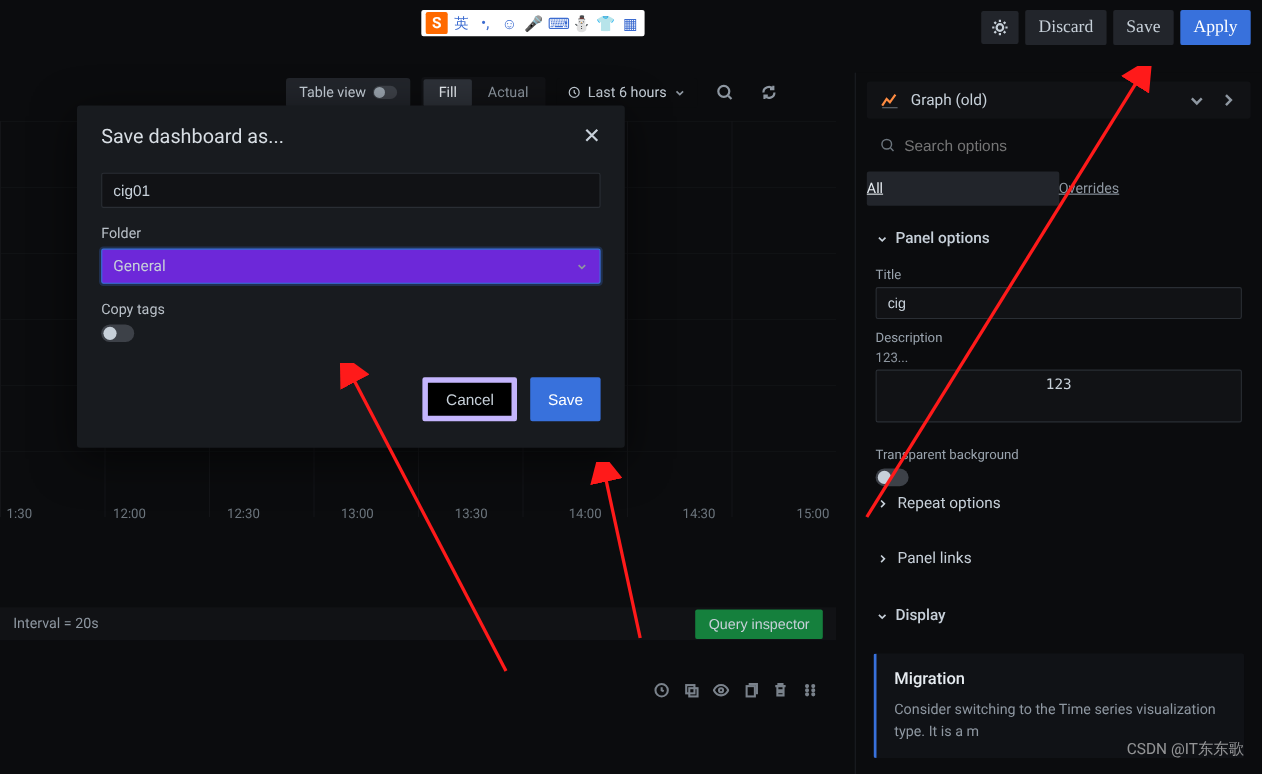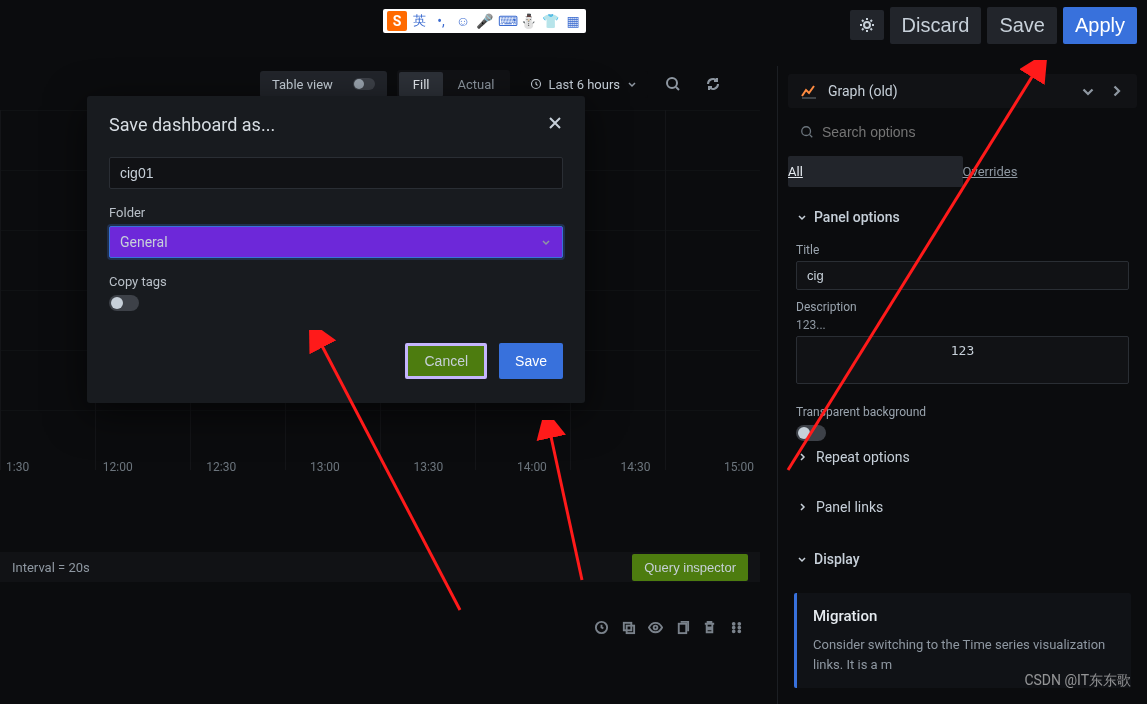--- a/index.html
+++ b/index.html
@@ -11,35 +11,35 @@
       position: relative; overflow: hidden;
     }
     
     .top-header {
       position: absolute; top: 0; left: 0; right: 0; height: 50px;
       display: flex; justify-content: flex-end; align-items: center;
       padding: 0 10px; gap: 6px;
     }
     .hdr-btn {
       background: #22252b; color: #c7d0d9; border: none;
-      padding: 7px 12px; border-radius: 2px; font-size: 20px; cursor: pointer;
-      display: flex; align-items: center; gap: 4px;
+      padding: 7px 12px; border-radius: 2px; font-size: 16px; cursor: pointer;
+      display: flex; align-items: center; gap: 4px; font-family: Liberation Serif, serif;
     }
     .hdr-btn.icon-only { padding: 7px 9px; }
     .hdr-btn.primary { background: #3871dc; color: #fff; }
     .hdr-btn svg { width: 16px; height: 16px; stroke: #c7d0d9; fill: none; stroke-width: 2; }
 
     
     .sub-toolbar {
       position: absolute; top: 66px; left: 0; right: 375px; height: 36px;
       display: flex; align-items: center; gap: 10px; padding-left: 260px;
     }
     .pill {
       background: #22252b; color: #c7d0d9; border-radius: 3px;
-      padding: 6px 12px; font-size: 13px; display: flex; align-items: center; gap: 20px;
+      padding: 6px 12px; font-size: 13px; display: flex; align-items: center; gap: 6px;
       cursor: pointer;
     }
     .toggle-switch {
       width: 22px; height: 12px; background: #3d4148; border-radius: 8px; position: relative;
     }
     .toggle-switch::after {
       content: ""; position: absolute; width: 10px; height: 10px; border-radius: 50%;
       background: #9aa4ae; top: 1px; left: 1px;
     }
     .radio-pair { display: flex; background: #111215; border-radius: 3px; padding: 2px; gap: 0; }
@@ -79,21 +79,21 @@
     }
 
     
     .interval-row {
       position: absolute; left: 0; top: 552px; width: 760px; height: 30px;
       display: flex; align-items: center; justify-content: space-between;
       padding: 0 12px; color: #8e97a1; font-size: 13px;
       background: #111215;
     }
     .qbtn {
-      background: #4d7c0f; color: #c7d0d9; border: none;
+      background: #15803d; color: #c7d0d9; border: none;
       padding: 6px 12px; border-radius: 2px; font-size: 13px; cursor: pointer;
     }
 
     
     .query-actions {
       position: absolute; left: 0; top: 612px; width: 760px; height: 30px;
       display: flex; align-items: center; justify-content: flex-end;
       padding-right: 16px; gap: 12px; color: #7a828b;
     }
     .query-actions svg { width: 15px; height: 15px; stroke: currentColor; fill: none; stroke-width: 2; }
@@ -154,21 +154,21 @@
     }
     .info-box {
       margin: 8px 16px; padding: 14px 16px; background: #101216;
       border-left: 3px solid #3871dc; border-radius: 2px;
     }
     .info-box h4 { color: #e6ebf0; font-size: 15px; font-weight: 500; margin-bottom: 10px; }
     .info-box p { color: #8e97a1; font-size: 13px; line-height: 1.5; }
 
     
     .modal {
-      position: absolute; left: 87px; top: 96px; width: 498px;
+      position: absolute; left: 70px; top: 96px; width: 498px;
       background: #181b1f; border-radius: 3px;
       box-shadow: 0 10px 40px rgba(0,0,0,0.6);
       padding: 0 0 24px 0;
     }
     .modal-header {
       display: flex; justify-content: space-between; align-items: center;
       padding: 18px 22px;
     }
     .modal-title { color: #d8dee4; font-size: 18px; font-weight: 400; }
     .modal-close { color: #c7d0d9; cursor: pointer; }
@@ -191,21 +191,21 @@
     .m-toggle::after {
       content: ""; position: absolute; width: 12px; height: 12px; border-radius: 50%;
       background: #c7d0d9; top: 2px; left: 2px;
     }
     .modal-footer {
       display: flex; justify-content: flex-end; gap: 12px; padding: 28px 22px 0;
     }
     .mbtn {
       padding: 7px 16px; border-radius: 2px; border: none; font-size: 14px; cursor: pointer;
     }
-    .mbtn.cancel { background: #4d7c0f; color: #c7d0d9; border: 3px solid #c4b5fd; }
+    .mbtn.cancel { background: #000000; color: #c7d0d9; border: 5px solid #c4b5fd; }
     .mbtn.save { background: #3871dc; color: #fff; }
 
     
     .ime-bar {
       position: absolute; top: 9px; left: 383px;
       height: 24px; background: #fff; display: flex; align-items: center;
       border-radius: 2px; padding: 0 4px; gap: 4px;
     }
     .ime-badge {
       background: #ff6a00; color: #fff; width: 20px; height: 20px;
@@ -387,21 +387,21 @@
     <div class="section-header">
       <svg class="chev" viewBox="0 0 12 12">
           <path d="M3 5l3 3 3-3" stroke="#c7d0d9" stroke-width="1.5" fill="none"></path>
         </svg>
       <span>Display</span>
     </div>
   </div>
 
   <div class="info-box">
     <h4>Migration</h4>
-    <p>Consider switching to the Time series visualization links. It is a m</p>
+    <p>Consider switching to the Time series visualization type. It is a m</p>
   </div>
 </div>
 
 <div class="modal">
   <div class="modal-header">
     <div class="modal-title">Save dashboard as...</div>
     <div class="modal-close">
       <svg width="16" height="16" viewBox="0 0 16 16">
           <path d="M3 3l10 10M13 3L3 13" stroke="#c7d0d9" stroke-width="2"></path>
         </svg>

